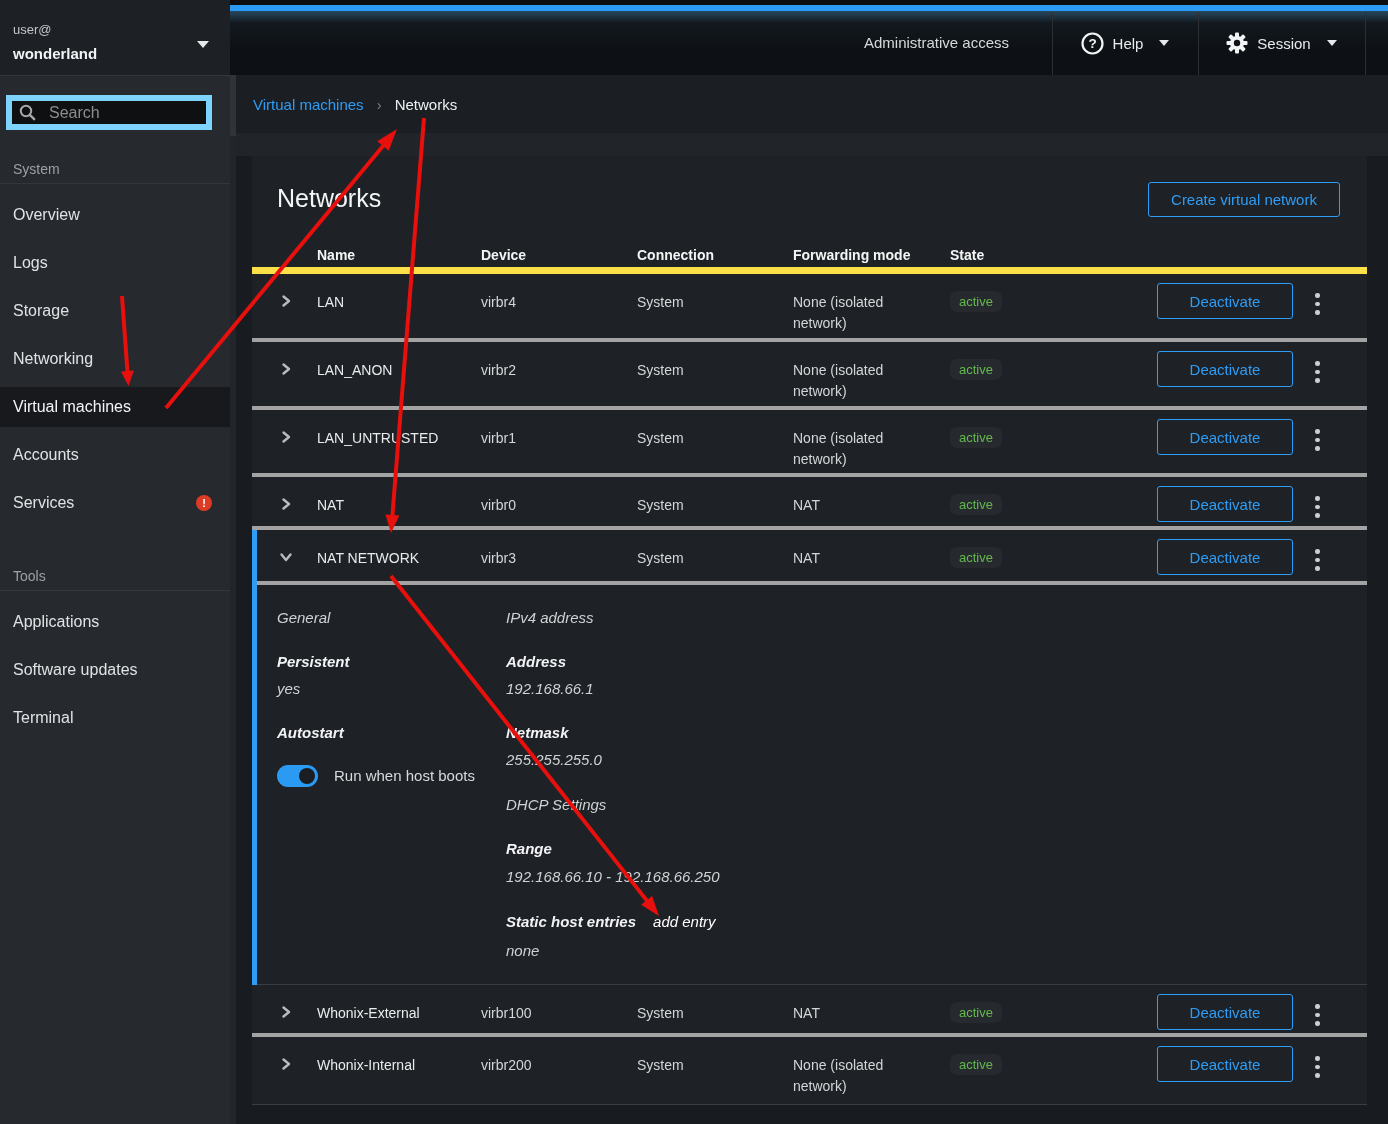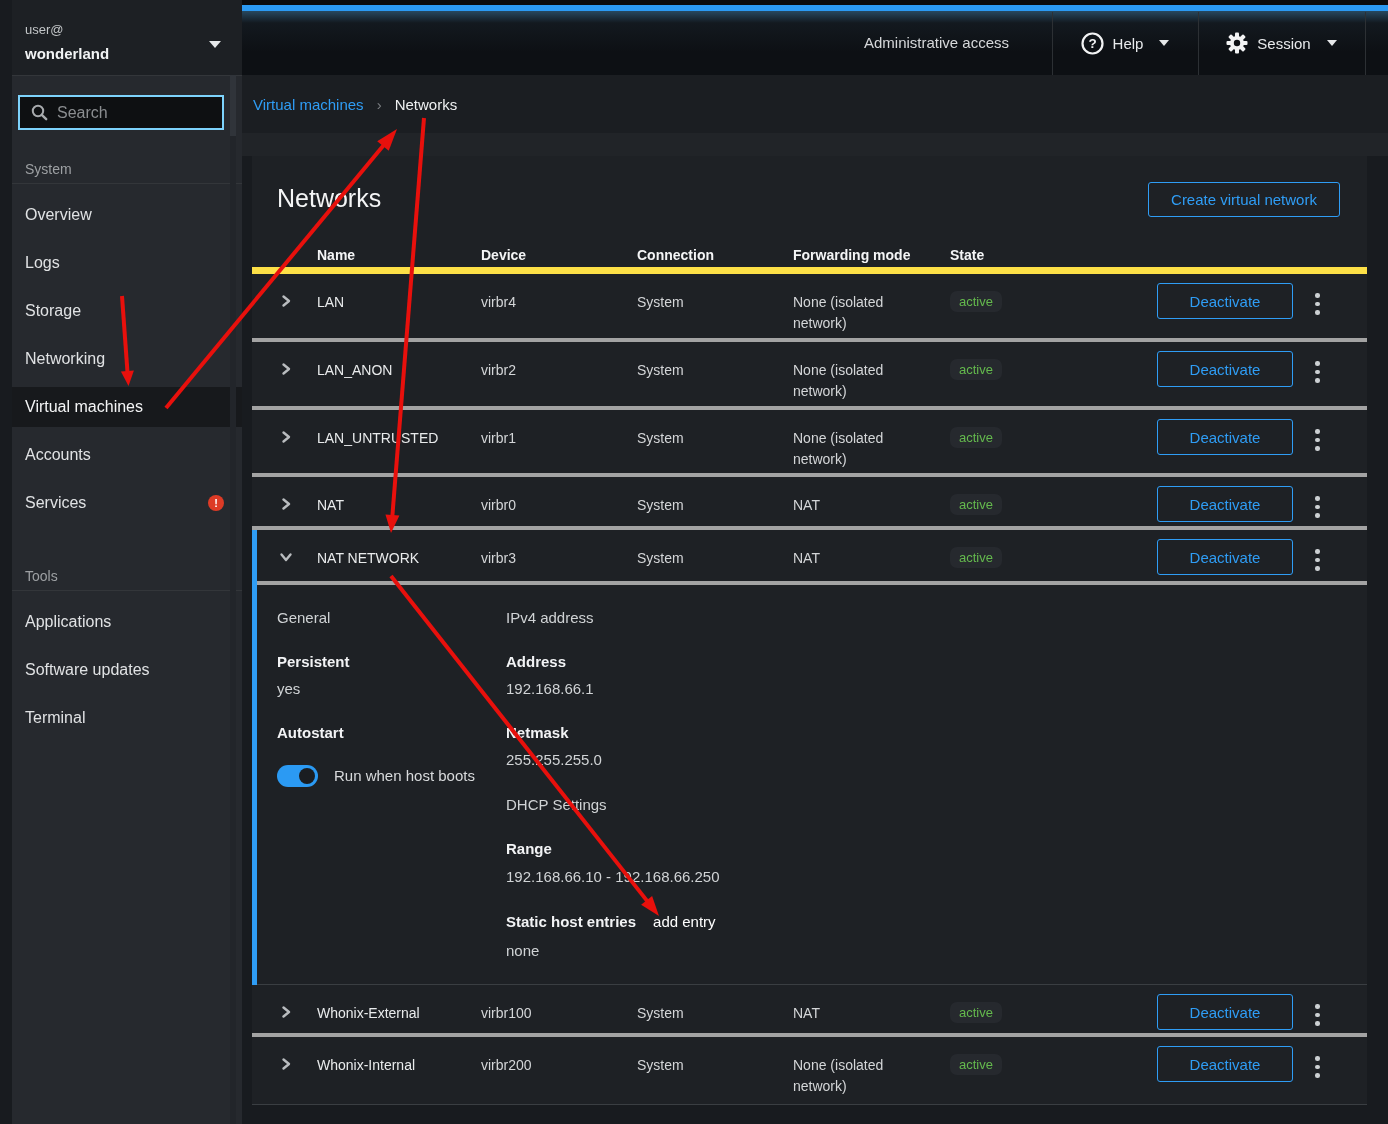--- a/index.html
+++ b/index.html
@@ -5,38 +5,38 @@
   * { margin:0; padding:0; box-sizing:border-box; }
   html,body { width:1388px; height:1124px; overflow:hidden; }
   body {
     font-family:"Liberation Sans", sans-serif;
     background:#181b1f;
     color:#e9ebec;
     position:relative;
   }
   
   .sidebar {
-    position:absolute; left:12px; top:0; width:230px; height:1124px;
+    position:absolute; left:0; top:0; width:230px; height:1124px;
     background:#26292e; z-index:2;
   }
   .user-block {
     position:relative; height:76px; background:#1d2024;
     border-bottom:1px solid #33363a; padding:23px 13px 0 13px; cursor:pointer;
   }
   .user-line1 { font-size:13px; color:#c3c6c8; line-height:14px; }
   .user-line2 { font-size:15px; font-weight:700; color:#f1f3f4; line-height:16px; margin-top:9px; }
   .caret {
     width:0; height:0; display:inline-block;
     border-left:6px solid transparent; border-right:6px solid transparent;
     border-top:7px solid #e6e8ea;
   }
   .user-block .caret { position:absolute; right:21px; top:41px; }
   .search-wrap { position:relative; margin:19px 18px 0 6px; }
   .search-wrap input {
-    width:206px; height:35px; background:#0e1012; border:2px solid #7dd3fc;
+    width:206px; height:35px; background:#0e1012; border:6px solid #7dd3fc;
     color:#ec4899; font-size:16px; font-family:"Liberation Sans", sans-serif;
     padding:0 10px 0 37px; outline:none;
   }
   .search-wrap input::placeholder { color:#8b8e91; }
   .search-icon { position:absolute; left:13px; top:9px; width:17px; height:17px; }
   .nav-title {
     margin-top:20px; padding:11px 0 6px 13px; font-size:14px; color:#9da0a3;
     border-bottom:1px solid #33363a;
   }
   .nav-section.tools .nav-title { margin-top:30px; }
@@ -125,21 +125,21 @@
     font-family:"Liberation Sans", sans-serif; cursor:pointer;
   }
   .cell.kebab { padding:19px 0 0 22px; cursor:pointer; }
   .kebab-dots { display:flex; flex-direction:column; gap:4px; width:5px; }
   .kebab-dots i { width:4.5px; height:4.5px; border-radius:50%; background:#ccd0d3; }
   
   .expansion { position:relative; height:400px; border-bottom:1px solid #3a3e42; }
   .exp-col { position:absolute; top:0; }
   .exp-col1 { left:25px; width:225px; }
   .exp-col2 { left:254px; width:460px; }
-  .exp-line { position:absolute; left:0; font-size:15px; line-height:20px; color:#d0d3d5; white-space:nowrap; }
+  .exp-line { position:absolute; left:0; font-size:15px; line-height:20px; color:#d0d3d5; white-space:nowrap;font-style:italic; }
   .exp-line.bold { font-weight:700; color:#f2f3f5; }
   .add-entry { color:#ffffff; font-weight:400; margin-left:17px; cursor:pointer; text-decoration:none; }
   .switch-row { position:absolute; left:0; top:180px; display:flex; align-items:center; }
   .switch { position:relative; width:41px; height:22px; border-radius:11px; background:#2b9af3; cursor:pointer; }
   .switch .knob { position:absolute; right:3px; top:3px; width:16px; height:16px; border-radius:50%; background:#1a1d21; }
   .switch-label { margin-left:16px; font-size:15px; color:#d8dadc; line-height:22px; }
   .blue-border { position:absolute; left:0; top:374px; width:5px; height:455px; background:#2f9df5; }
   
   .expander-icon { display:block; }
   

